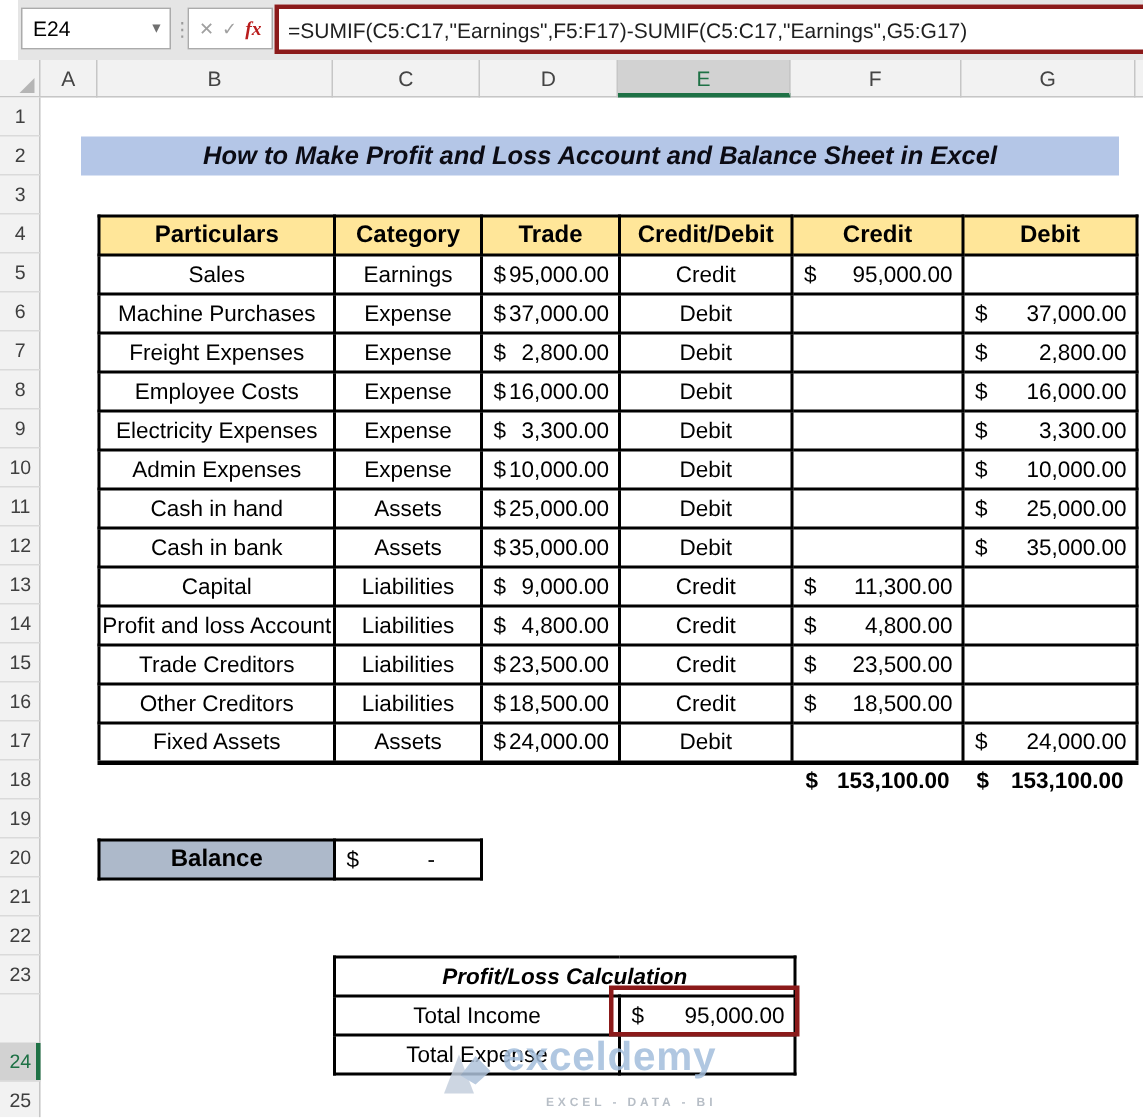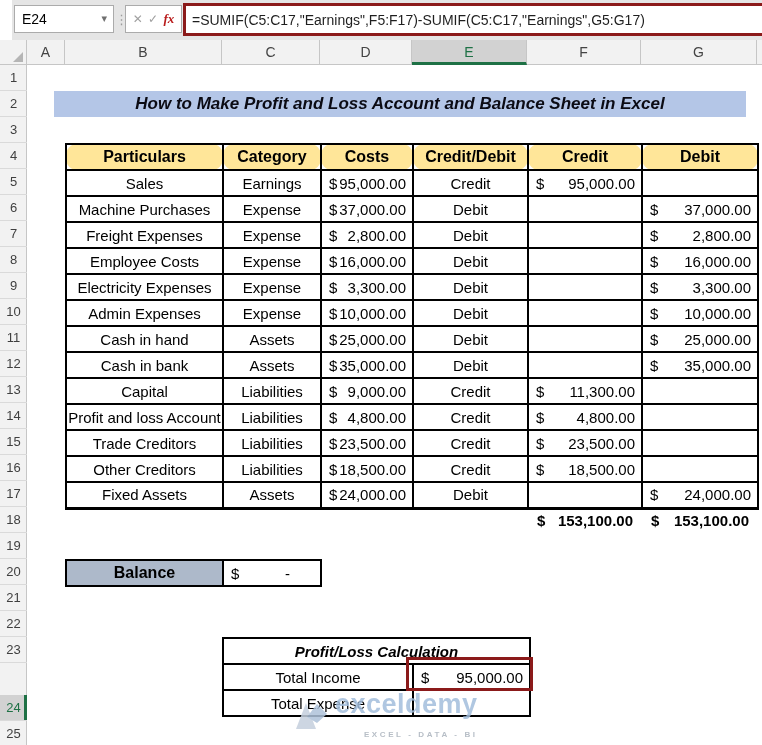--- a/index.html
+++ b/index.html
@@ -49,21 +49,21 @@
   .wtitle{
     position:absolute;left:54px;top:91px;width:692px;height:26px;background:#B4C6E7;
     display:flex;align-items:center;justify-content:center;font-size:17px;font-weight:bold;
     font-style:italic;color:#0B0B14;
   }
   table.maintable{
     position:absolute;left:65px;top:143px;border-collapse:collapse;table-layout:fixed;
     border:2px solid #000;border-bottom:3px solid #000;
   }
   table.maintable th,table.maintable td{border:2px solid #000;height:26px;padding:0;box-sizing:border-box;}
-  table.maintable th{background:#FFE699;font-size:16px;font-weight:bold;text-align:center;border-radius:11px;}
+  table.maintable th{background:#FFE699;font-size:16px;font-weight:bold;text-align:center;}
   table.maintable td{font-size:15px;text-align:center;background:#fff;}
   .money{display:flex;justify-content:space-between;align-items:center;padding:0 6px 0 7px;font-size:15px;}
   .money .val{text-align:right;}
   .total{
     position:absolute;height:26px;display:flex;justify-content:space-between;align-items:center;
     font-weight:bold;font-size:15px;padding:0 8px 0 10px;box-sizing:border-box;
   }
   .credit-total{left:527px;top:507px;width:114px;}
   .debit-total{left:641px;top:507px;width:116px;}
   table.balance{position:absolute;left:65px;top:559px;border-collapse:collapse;table-layout:fixed;border:2px solid #000;}
@@ -158,21 +158,21 @@
         <col style="width:98px">
         <col style="width:92px">
       <col style="width:115px">
         <col style="width:114px">
         <col style="width:116px">
     </colgroup>
     <thead>
       <tr>
         <th>Particulars</th>
         <th>Category</th>
-        <th>Costs</th>
+        <th>Trade</th>
         <th>Credit/Debit</th>
         <th>Credit</th>
         <th>Debit</th>
       </tr>
     </thead>
     <tbody id="tbody-main">
         <tr>
           <td>Sales</td>
           <td>Earnings</td>
           <td>

